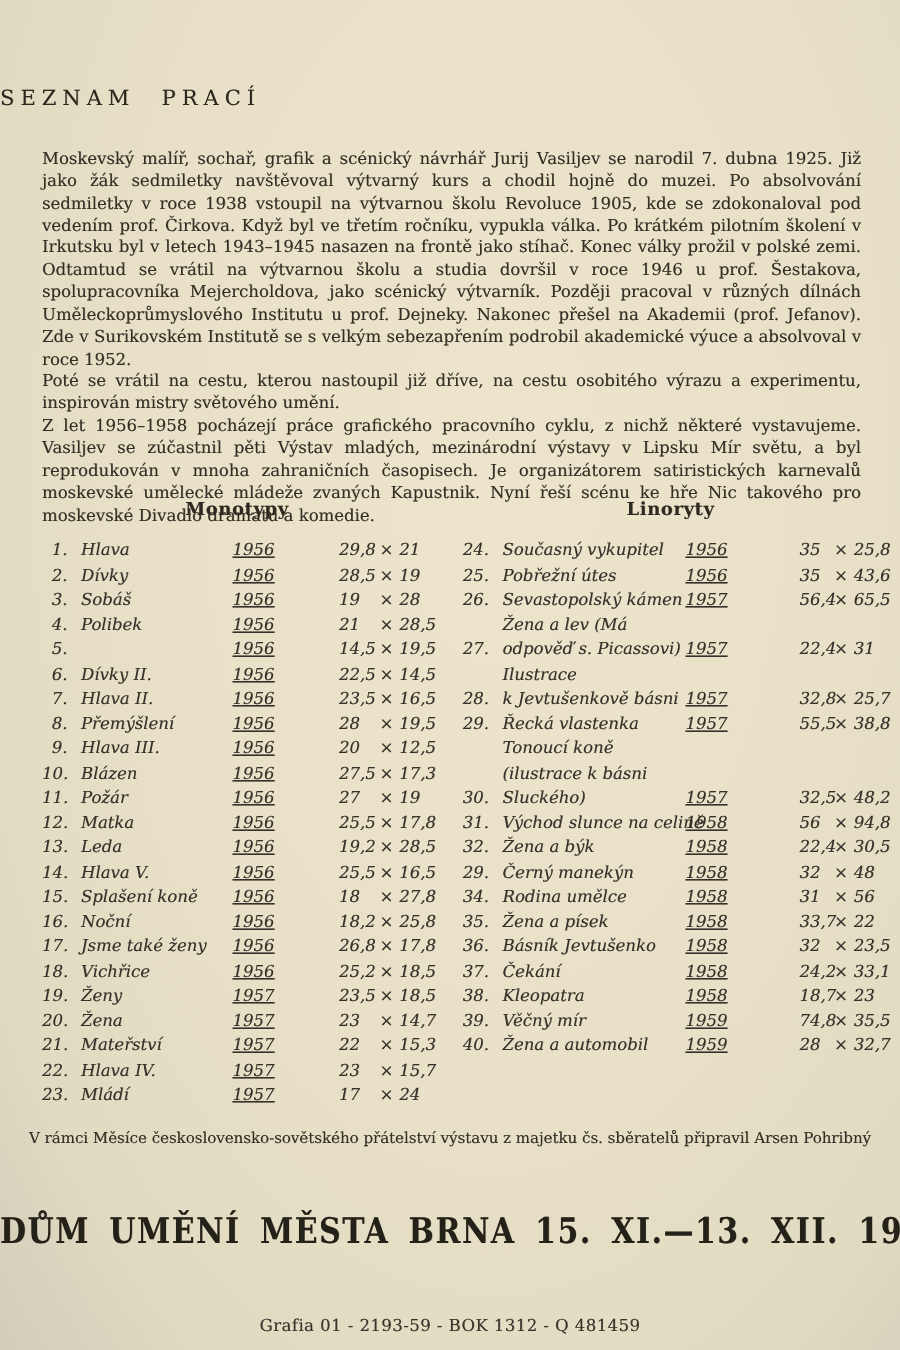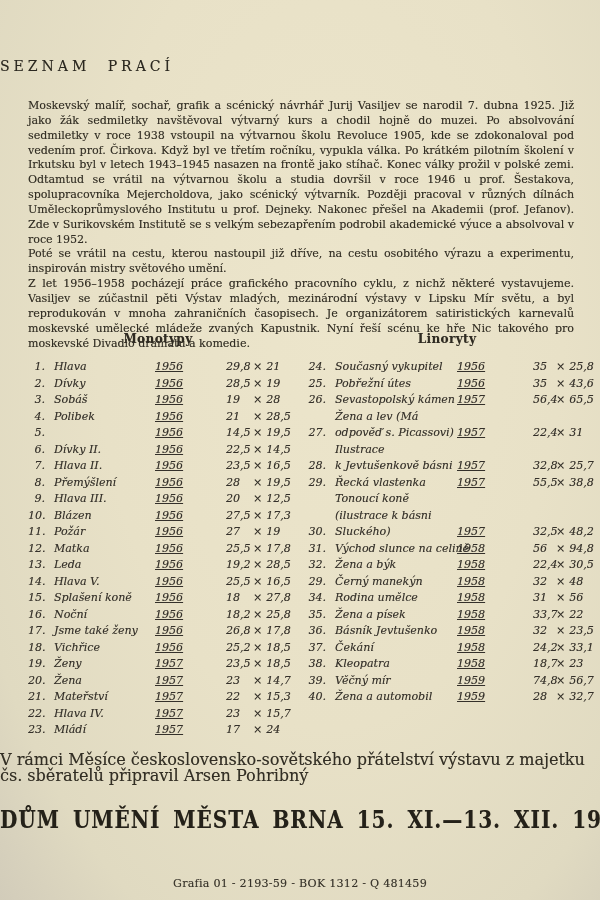--- a/index.html
+++ b/index.html
@@ -41,22 +41,22 @@
   .c1 .titles{width:122px;}
   .year{flex:none;text-decoration:underline;}
   .c0 .year{width:71px;}
   .c1 .year{width:76px;}
   .dims{flex:none;display:flex;}
   .d1{flex:none;}
   .c0 .d1{width:27px;}
   .c1 .d1{width:23px;}
   .x{flex:none;margin-right:4px;}
   .closing{
-    position:absolute;top:752px;left:0;right:0;text-align:left;
-    font-size:16px;line-height:15.5px;
+    position:absolute;top:752px;left:0;right:0;text-align:center;
+    font-size:10px;line-height:15.5px;
   }
   .venue{
     position:absolute;top:806px;left:0;right:0;text-align:center;
     font-weight:bold;font-size:20px;letter-spacing:1px;word-spacing:5px;
     white-space:nowrap;color:#242119;
     transform:scaleY(1.18);transform-origin:center top;
   }
   .imprint{
     position:absolute;top:877px;left:0;right:0;text-align:center;
     font-size:11px;letter-spacing:0.3px;color:#38342b;
@@ -540,21 +540,21 @@
       </div>
       <div class="row">
         <span class="num">39.</span>
         <div class="titles">
           <div>Věčný mír</div>
         </div>
         <span class="year">1959</span>
         <span class="dims">
           <span class="d1">74,8</span>
           <span class="x">×</span>
-          <span class="d2">56,7</span>
+          <span class="d2">35,5</span>
         </span>
       </div>
       <div class="row">
         <span class="num">40.</span>
         <div class="titles">
           <div>Žena a automobil</div>
         </div>
         <span class="year">1959</span>
         <span class="dims">
           <span class="d1">28</span>

